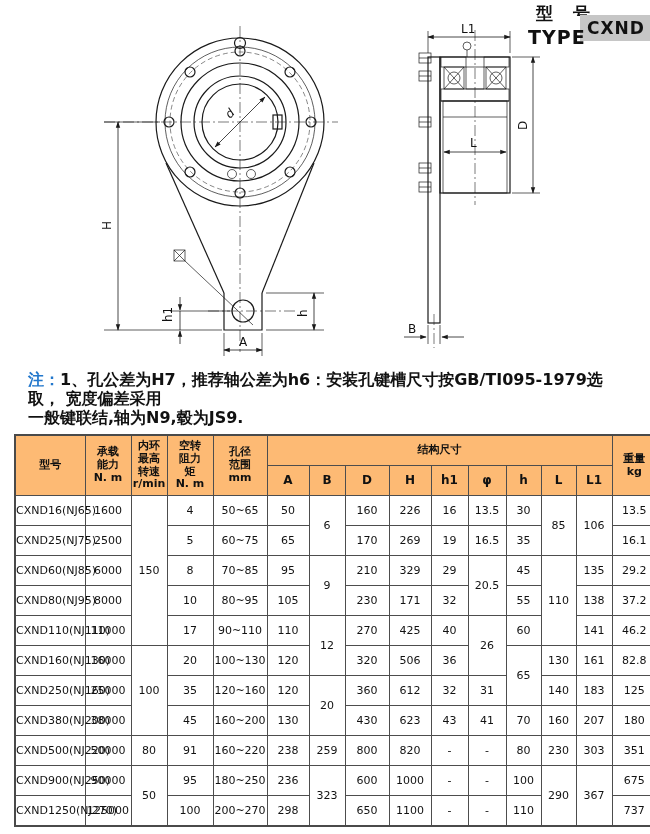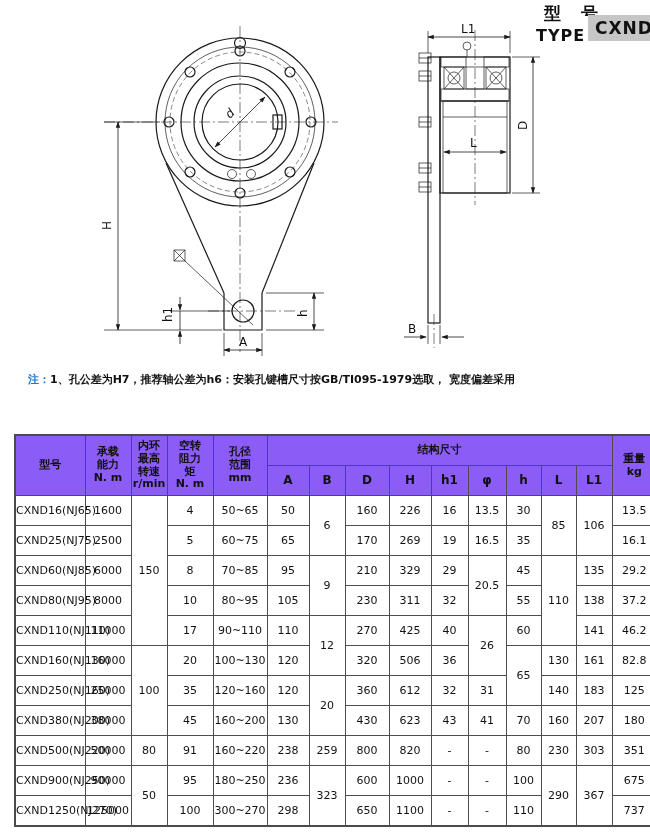--- a/index.html
+++ b/index.html
@@ -3,41 +3,41 @@
 <meta charset="utf-8">
 <style>
   html,body{margin:0;padding:0;background:#fff;}
   .page{
     position:relative;width:650px;height:834px;background:#fff;overflow:hidden;
     font-family:"DejaVu Sans","Liberation Sans",sans-serif;color:#111;
   }
   
   .drawing-area{position:absolute;left:0;top:0;width:650px;height:366px;}
   .drawing-area svg{position:absolute;left:0;top:0;}
-  .type-block{position:absolute;right:0;top:0;width:130px;height:60px;text-align:center;}
+  .type-block{position:absolute;right:8px;top:0;width:130px;height:60px;text-align:center;}
   .t-cn{position:absolute;left:24px;top:2px;font-size:17px;font-weight:bold;letter-spacing:7px;white-space:nowrap;}
-  .t-en{position:absolute;left:16px;top:26px;font-size:16px;font-weight:bold;letter-spacing:1px;}
+  .t-en{position:absolute;left:16px;top:26px;font-size:19px;font-weight:bold;letter-spacing:1px;}
   .t-code{position:absolute;left:68px;top:15px;background:#c6c6c6;color:#111;
     font-size:17px;font-weight:bold;padding:3px 7px;letter-spacing:1px;}
   
-  .notes{position:absolute;left:28px;top:370px;width:600px;font-size:11px;line-height:19px;font-weight:600;}
+  .notes{position:absolute;left:28px;top:370px;width:600px;font-size:16px;line-height:19px;font-weight:600;}
   .note-prefix{color:#2277cc;}
   .note-line3{padding-left:24px;}
   
   table.spec{
     position:absolute;left:14px;top:434px;width:622px;
     border-collapse:collapse;table-layout:fixed;
     border:2px solid #4a4a4a;
   }
   table.spec th,table.spec td{
     border:1px solid #4d4d4d;text-align:center;vertical-align:middle;
     padding:0;font-size:11px;height:29px;background:#fff;
   }
   table.spec thead th{
-    background:#8b5cf6;font-weight:bold;white-space:pre-line;line-height:1.18;font-size:11px;margin-left:40px;
+    background:#fdba74;font-weight:bold;white-space:pre-line;line-height:1.18;font-size:11px;margin-left:40px;
   }
   table.spec thead th.dim-th{font-size:12px;}
   td.c-blue{background:#8fcbe9;margin-left:48px;}
   td.c-gray{background:#c9c9c9;}
   td[data-name="cell-model"]{font-size:9px;background:#fff;}
   
   .ln{stroke:#1a1a1a;fill:none;stroke-width:1.2;}
   .thin{stroke:#1a1a1a;fill:none;stroke-width:0.7;}
   .cl{stroke:#444;fill:none;stroke-width:0.7;stroke-dasharray:11 3 2 3;}
   .dash{stroke:#555;fill:none;stroke-width:0.7;stroke-dasharray:5 3;}
@@ -196,20 +196,21 @@
 
     <div class="type-block" data-name="type-block">
       <div class="t-cn" data-name="type-label-cn">型 号</div>
       <div class="t-code" data-name="model-code-badge">CXND</div>
       <div class="t-en" data-name="type-label-en">TYPE</div>
     </div>
   </div>
 
   <div class="notes" data-name="notes">
     <div data-name="note-line-1"><span class="note-prefix" data-name="note-prefix">注：</span><span data-name="note-text-1">1、孔公差为H7，推荐轴公差为h6：安装孔键槽尺寸按GB/TI095-1979选取， 宽度偏差采用</span></div>
+    <div data-name="note-line-2">一般键联结,轴为N9,毂为JS9.</div>
   </div>
 
   <table class="spec" data-name="spec-table">
     <colgroup>
       <col style="width:70px">
         <col style="width:46px">
         <col style="width:36px">
         <col style="width:46px">
       <col style="width:54px">
         <col style="width:42px">
@@ -303,21 +304,21 @@
           <td class="c-blue" data-name="cell-L1">135</td>
           <td data-name="cell-wt">29.2</td>
         </tr>
         <tr data-name="spec-row">
           <td data-name="cell-model">CXND80(NJ95)</td>
           <td class="c-blue" data-name="cell-cap">8000</td>
           <td class="c-gray" data-name="cell-torque">10</td>
           <td data-name="cell-bore">80~95</td>
           <td class="c-blue" data-name="cell-A">105</td>
           <td class="c-gray" data-name="cell-D">230</td>
-          <td data-name="cell-H">311</td>
+          <td data-name="cell-H">171</td>
           <td class="c-blue" data-name="cell-h1">32</td>
           <td class="c-gray" data-name="cell-h">55</td>
           <td class="c-blue" data-name="cell-L1">138</td>
           <td data-name="cell-wt">37.2</td>
         </tr>
         <tr data-name="spec-row">
           <td data-name="cell-model">CXND110(NJ110)</td>
           <td class="c-blue" data-name="cell-cap">11000</td>
           <td class="c-gray" data-name="cell-torque">17</td>
           <td data-name="cell-bore">90~110</td>
@@ -407,21 +408,21 @@
           <td data-name="cell-phi">-</td>
           <td class="c-gray" data-name="cell-h">100</td>
           <td rowspan="2" data-name="cell-L">290</td>
           <td rowspan="2" class="c-blue" data-name="cell-L1">367</td>
           <td data-name="cell-wt">675</td>
         </tr>
         <tr data-name="spec-row">
           <td data-name="cell-model">CXND1250(NJ270)</td>
           <td class="c-blue" data-name="cell-cap">125000</td>
           <td class="c-gray" data-name="cell-torque">100</td>
-          <td data-name="cell-bore">300~270</td>
+          <td data-name="cell-bore">200~270</td>
           <td class="c-blue" data-name="cell-A">298</td>
           <td class="c-gray" data-name="cell-D">650</td>
           <td data-name="cell-H">1100</td>
           <td class="c-blue" data-name="cell-h1">-</td>
           <td data-name="cell-phi">-</td>
           <td class="c-gray" data-name="cell-h">110</td>
           <td data-name="cell-wt">737</td>
         </tr>
       </tbody>
   </table>

